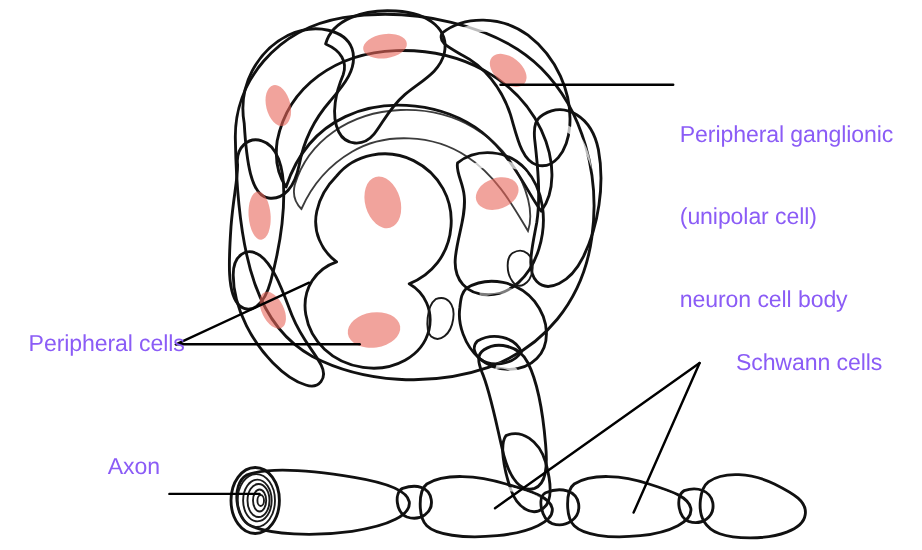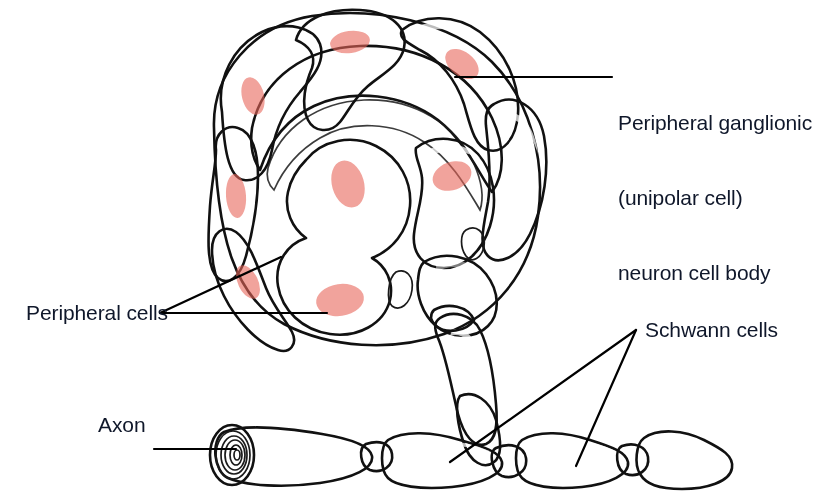--- a/index.html
+++ b/index.html
@@ -8,28 +8,28 @@
     width:838px;height:500px;
     background:#ffffff;
     overflow:hidden;
     font-family:"Liberation Sans", sans-serif;
   }
   svg.fig{position:absolute;left:0;top:0;width:838px;height:500px;}
   .lbl{
     position:absolute;
     font-family:"Liberation Sans", sans-serif;
     font-size:21px;
-    color:#0f172a;
+    color:#8b5cf6;
     line-height:25px;
     white-space:pre;
     letter-spacing:-0.1px;
   }
   #lbl-neuron{left:618px;top:60px;}
   #lbl-satellite{left:26px;top:300px;}
-  #lbl-schwann{left:645px;top:317px;}
+  #lbl-schwann{left:669px;top:317px;}
   #lbl-axon{left:98px;top:412px;}
   .outline{fill:none;stroke:#111111;stroke-width:2.6;stroke-linejoin:round;stroke-linecap:round;}
   .thin{fill:none;stroke:#1a1a1a;stroke-width:1.7;stroke-linecap:round;}
   .hl{fill:#ffffff;opacity:.72;stroke:none;}
   .hl2{fill:#ffffff;opacity:.45;stroke:none;}
   .nucleus{fill:#e8665a;opacity:.6;stroke:none;}
   .leader{fill:none;stroke:#000000;stroke-width:2.2;stroke-linecap:round;}
 </style>
 </head>
 <body>

